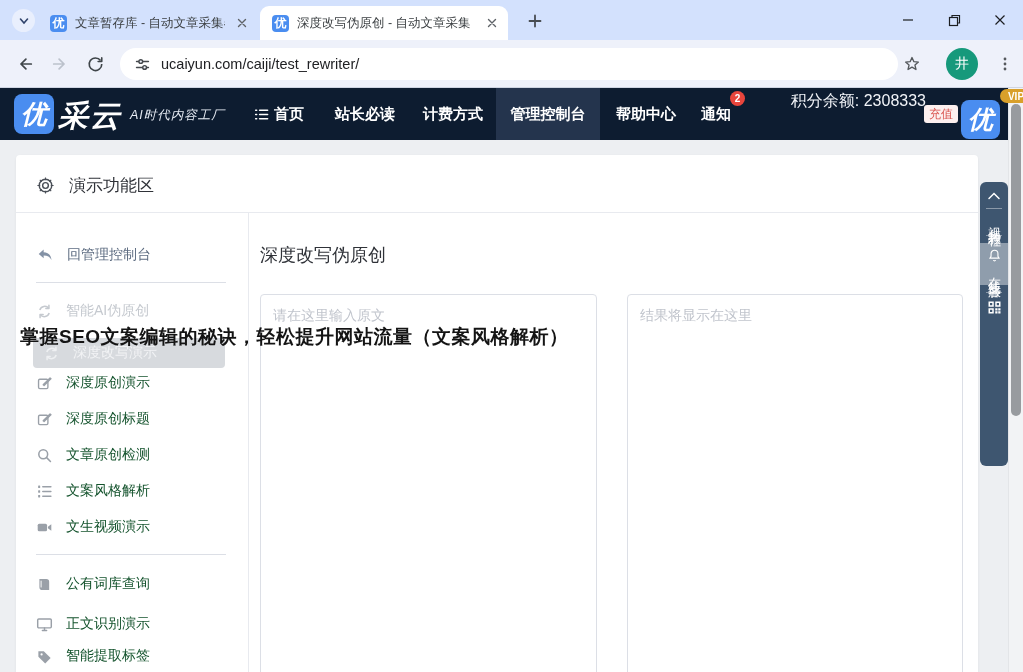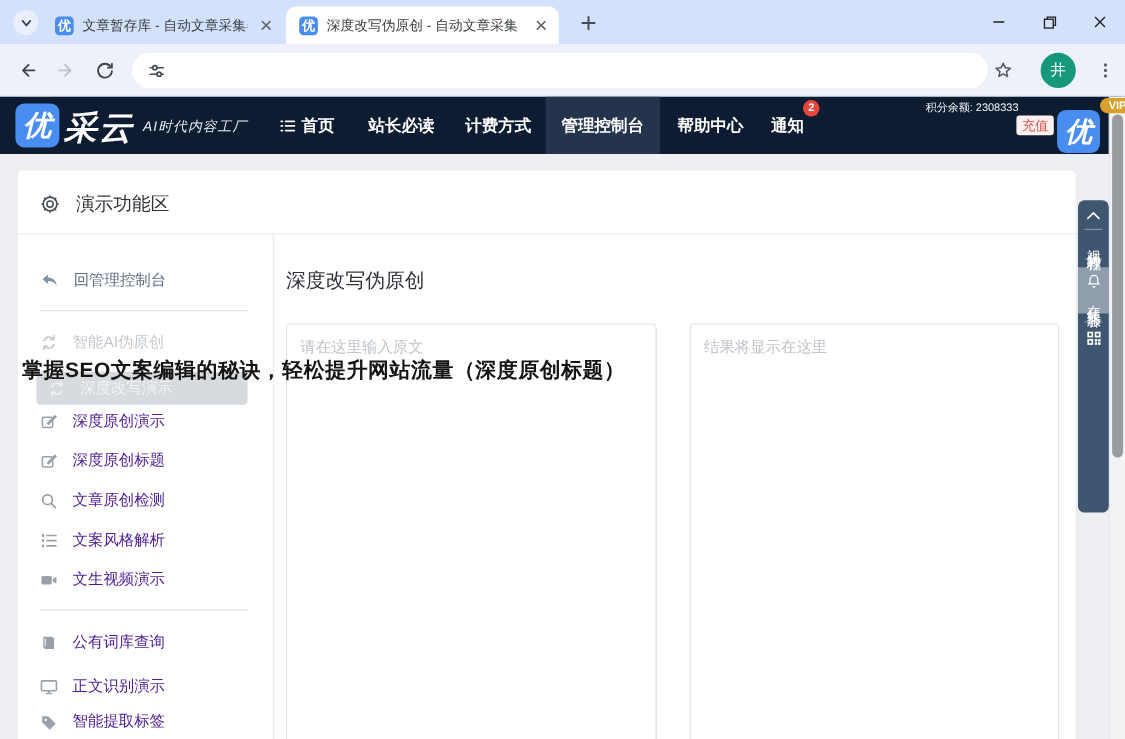--- a/index.html
+++ b/index.html
@@ -44,38 +44,38 @@
   .logo-badge { left:14px; top:94px; width:40px; height:40px; border-radius:8px; background:#4a8df0;
     color:#fff; font-size:26px; font-weight:bold; display:flex; align-items:center; justify-content:center; font-style:italic; }
   .logo-text { left:58px; top:96px; font-size:30px; font-weight:bold; font-style:italic; color:#fff; letter-spacing:2px; }
   .tagline { left:130px; top:107px; font-size:12.5px; color:#e8edf5; font-style:italic; letter-spacing:1px; }
   .nav-item { top:88px; height:52px; display:flex; align-items:center; gap:5px;
     font-size:15px; font-weight:bold; color:#fff; justify-content:center; }
   .nav-item.active { background:#24344d; }
   .nav-badge { position:absolute; top:3px; right:-9px; min-width:15px; height:15px; border-radius:8px;
     background:#e8453c; color:#fff; font-size:10px; font-weight:bold; display:flex; align-items:center;
     justify-content:center; padding:0 3px; }
-  .points { top:91px; right:97px; font-size:10px; color:#f2f4f8; }
+  .points { top:91px; right:97px; font-size:16px; color:#f2f4f8; }
   .recharge { left:924px; top:105px; background:#fdf0ef; color:#d9544f; font-size:12px;
     border-radius:3px; padding:2px 5px; line-height:14px;text-align:center; }
   .hdr-avatar { left:961px; top:100px; width:39px; height:39px; border-radius:8px; background:#4a8df0;
     color:#fff; font-size:25px; font-weight:bold; font-style:italic; display:flex; align-items:center; justify-content:center; }
   .vip-chip { left:1000px; top:89px; width:32px; height:14px; border-radius:7px; background:#d9a02b;
     color:#fff; font-size:10px; font-weight:bold; display:flex; align-items:center; justify-content:center; z-index:3; }
 
   
   .card { left:16px; top:155px; width:962px; height:540px; background:#fff; border-radius:4px;
     box-shadow:0 1px 3px rgba(0,0,0,.06); }
   .card-title-row { left:36px; top:174px; display:flex; align-items:center; gap:14px; color:#2f3238; }
   .card-title { font-size:17px; color:#2f3238; }
   .card-divider { left:16px; top:212px; width:962px; height:1px; background:#e8eaef; }
   .v-divider { left:248px; top:213px; width:1px; height:459px; background:#e8eaef; }
 
   .side-row { left:36px; width:200px; height:22px; display:flex; align-items:center; gap:13px;
-    font-size:14px; color:#4c1d95; }
+    font-size:14px; color:#14532d; }
   .side-row .ic { color:#9aa0a8; flex:none; }
   .side-row.backrow { color:#5e6d82; }
   .side-row.backrow .ic { color:#8492a6; }
   .side-row.muted, .side-row.muted .ic { color:#c5c9cf;text-align:center; }
   .active-pill { left:33px; top:338px; width:192px; height:30px; border-radius:4px; background:#d7dade;
     display:flex; align-items:center; gap:13px; padding-left:10px; font-size:14px; color:#f2f3f5; }
   .active-pill .ic { color:#eef0f2; }
   .side-divider { left:36px; width:190px; height:1px; background:#dcdfe6; }
 
   .main-heading { left:260px; top:243px; font-size:18px; font-weight:500; color:#2f3238; }
@@ -197,20 +197,21 @@
   </div>
 
   <div class="abs omnibox">
     <span style="color:#45494d;">
       <svg width="17" height="17" viewBox="0 0 20 20" fill="none" stroke="currentColor" stroke-width="1.7" stroke-linecap="round">
         <path d="M3 6.5h14M3 13.5h14"></path>
           <circle cx="8" cy="6.5" r="2.2" fill="#eef1fa"></circle>
           <circle cx="12.5" cy="13.5" r="2.2" fill="#eef1fa"></circle>
       </svg>
     </span>
+    <span class="url">ucaiyun.com/caiji/test_rewriter/</span>
   </div>
 
   <div class="abs navbtn" style="left:899px;top:51px;">
     <span style="color:#54585c;">
       <svg width="18" height="18" viewBox="0 0 20 20" fill="none" stroke="currentColor" stroke-width="1.5" stroke-linejoin="round">
         <path d="M10 2.8l2.1 4.6 5 .5-3.8 3.3 1.1 4.9L10 13.5l-4.4 2.6 1.1-4.9L2.9 7.9l5-.5z"></path>
       </svg>
     </span>
   </div>
 
@@ -396,21 +397,21 @@
         <path d="M2.8 3.8h6.4l8 8-6.4 6.4-8-8z"></path>
           <circle cx="6.6" cy="7.6" r="1.3" fill="#fff"></circle>
       </svg>
     </span>
     <span>智能提取标签</span>
   </div>
 
   <textarea class="abs ta left" placeholder="请在这里输入原文" style=""></textarea>
   <textarea class="abs ta right" placeholder="结果将显示在这里" style=""></textarea>
 
-  <div class="abs overlay-text">掌握SEO文案编辑的秘诀，轻松提升网站流量（深度原创标题）</div>
+  <div class="abs overlay-text">掌握SEO文案编辑的秘诀，轻松提升网站流量（文案风格解析）</div>
 
   <div class="abs floatbar">
     <span>
       <svg width="14" height="10" viewBox="0 0 14 10">
           <polyline points="2,7.5 7,2.5 12,7.5" fill="none" stroke="#fff" stroke-width="1.5" stroke-linecap="round"></polyline>
         </svg>
     </span>
     <span class="sep"></span>
     <span class="vtext">视频教程</span>
     <span class="sep"></span>

